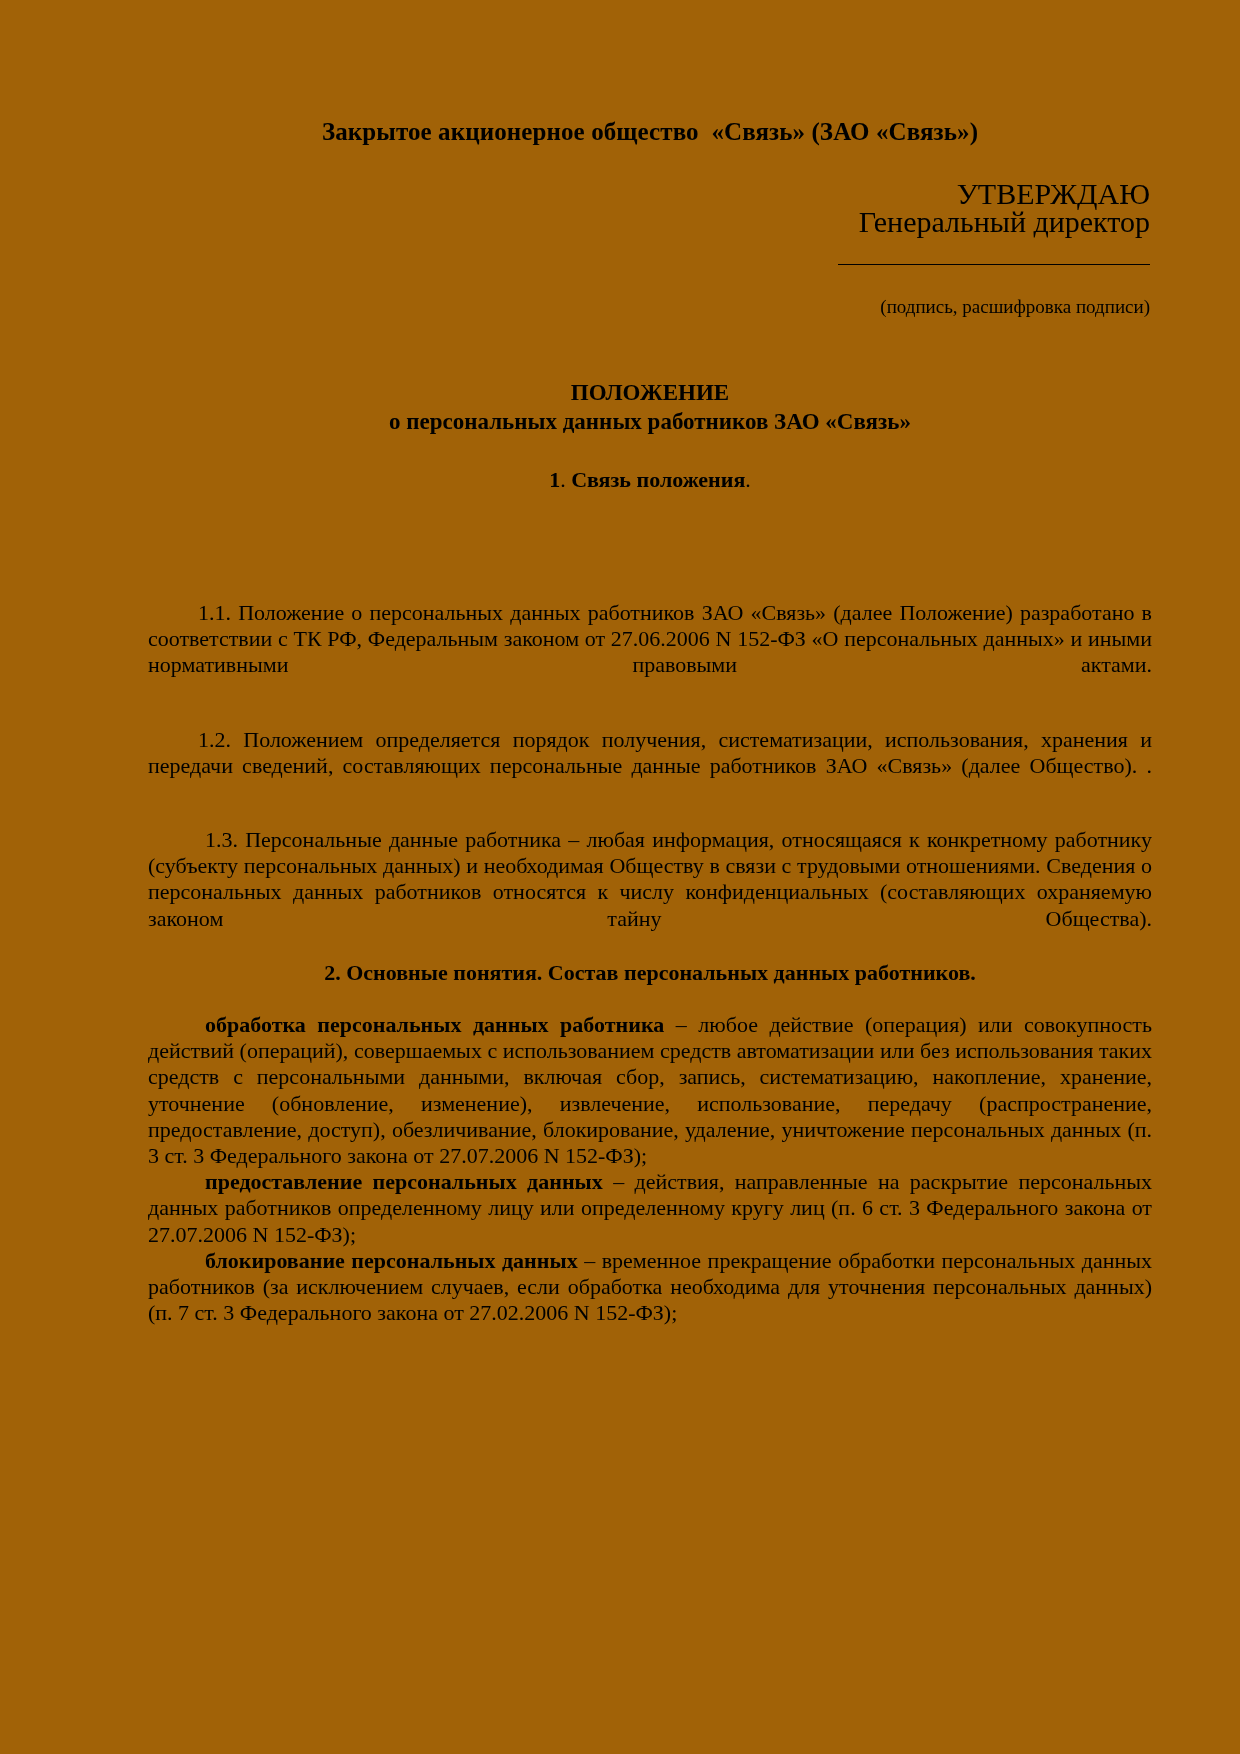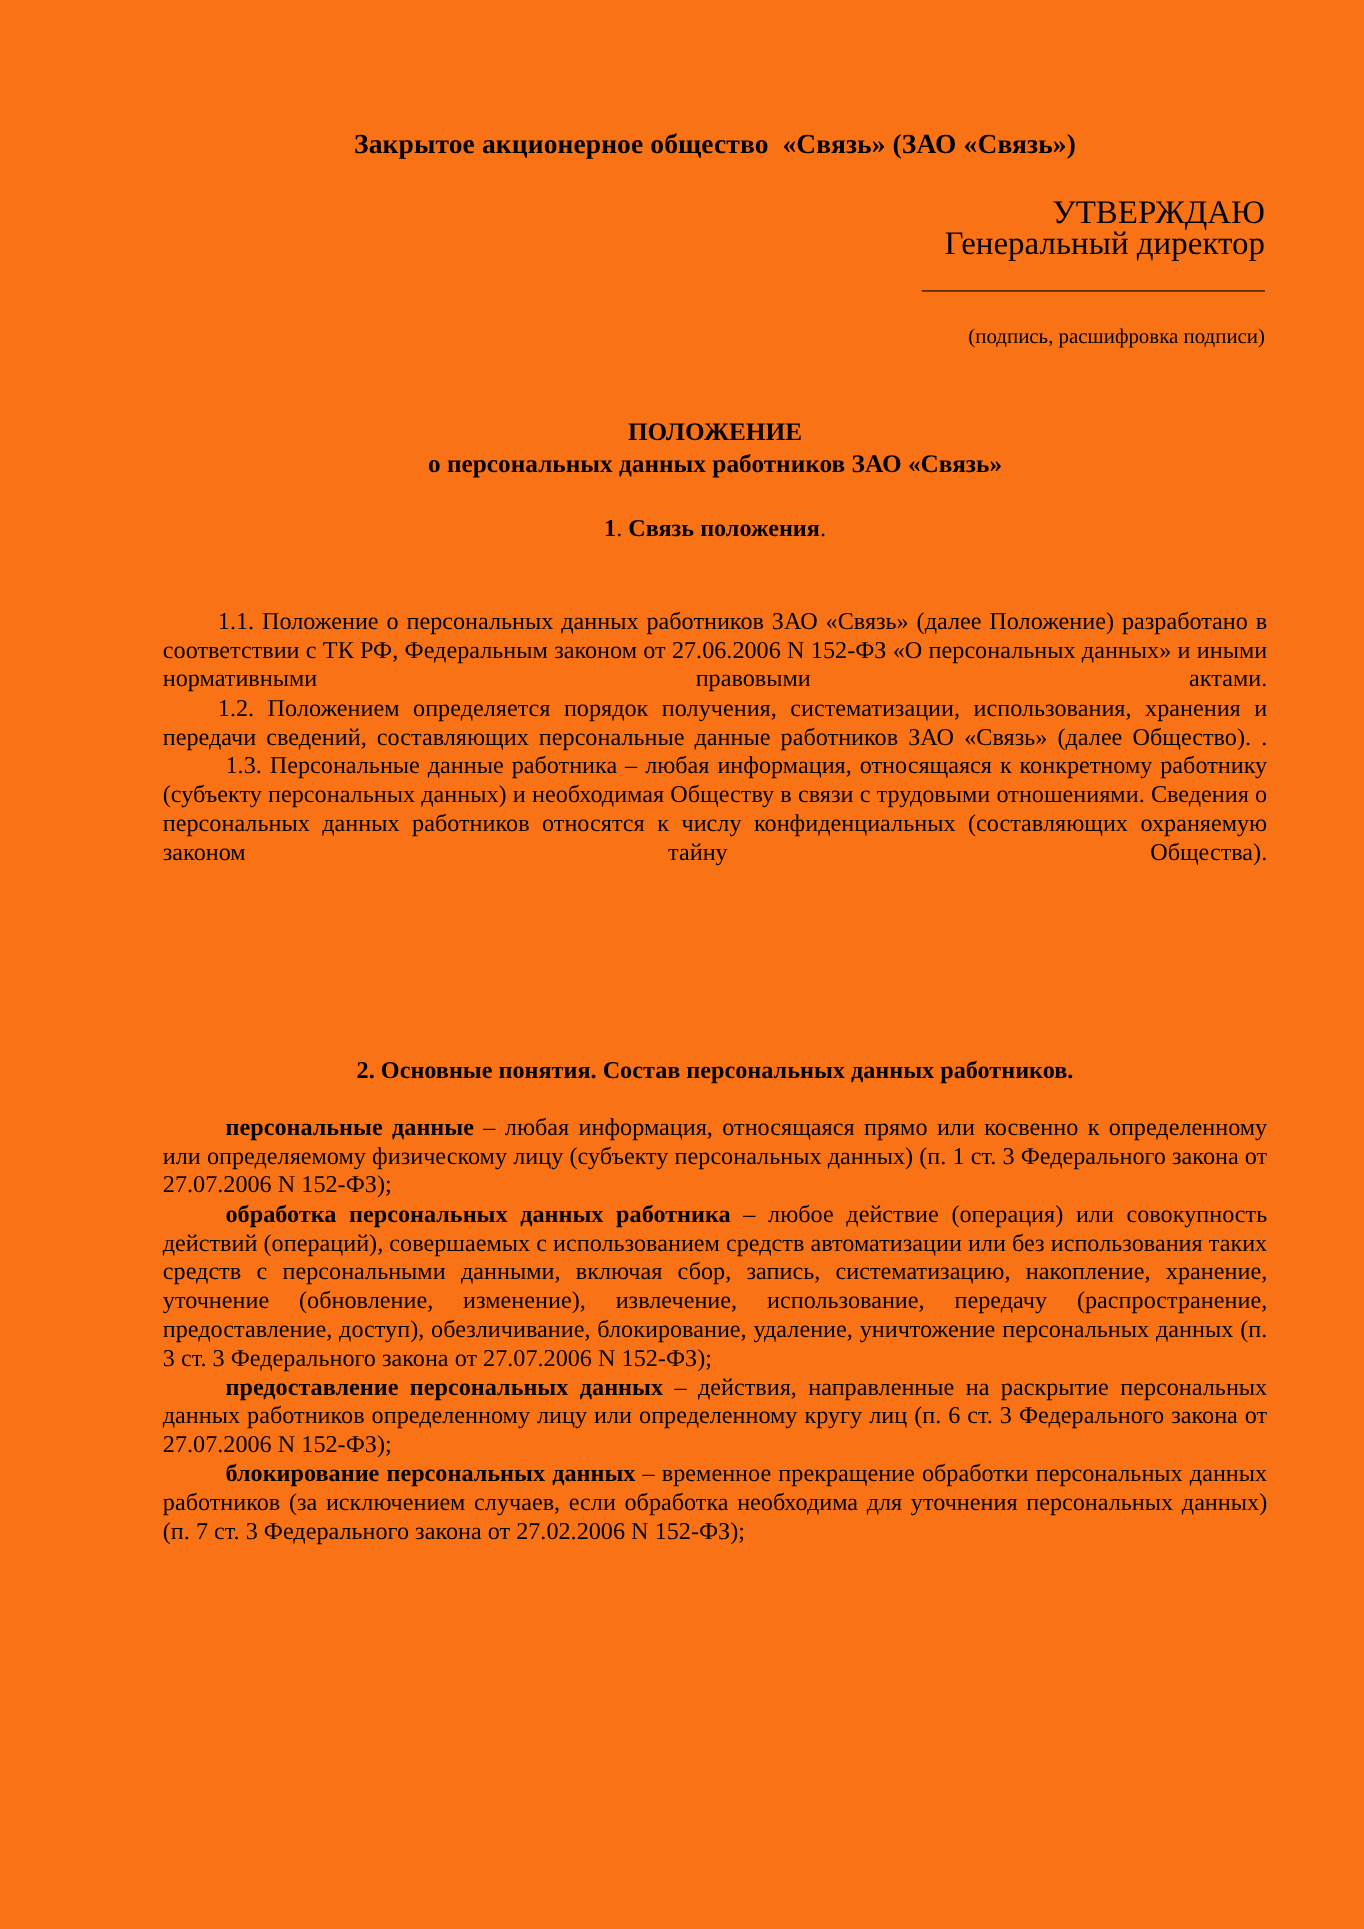--- a/index.html
+++ b/index.html
@@ -13,21 +13,21 @@
     overflow: hidden;
     position: relative;
     color: #000000;
     font-family: "Liberation Serif", "DejaVu Serif", serif;
   }
   .page {
     position: absolute;
     left: 0; top: 0;
     width: 1240px;
     height: 1754px;
-    background: #f97316;
+    background: #a16207;
   }
   .org-title {
     position: absolute;
     top: 118px;
     left: 0;
     width: 1300px;
     text-align: center;
     font-size: 25px;
     font-weight: bold;
     letter-spacing: 0.1px;
@@ -83,21 +83,21 @@
     width: 1004px;
     font-size: 22px;
     line-height: 26.2px;
     text-align: justify;
   }
   .body-block p {
     margin: 0;
     text-indent: 50px;
   }
   .body-block p.ind-l { text-indent: 57px; }
-  .body-block p.last-justify { text-align-last: justify; }
+  .body-block p.last-justify { text-align-last: justify; margin-top: 48px; }
   .sec1-body { top: 552px; }
   .sec2-body { top: 1012px; }
   .term { font-weight: bold; }
 </style>
 </head>
 <body>
 
 <div class="page">
 
   <div class="org-title">Закрытое акционерное общество  «Связь» (ЗАО «Связь»)</div>
@@ -118,19 +118,18 @@
 
   <div class="body-block sec1-body">
     <p class="last-justify">1.1. Положение о персональных данных работников ЗАО «Связь» (далее Положение) разработано в соответствии с ТК РФ, Федеральным законом от 27.06.2006 N 152-ФЗ «О персональных данных» и иными нормативными правовыми актами.</p>
     <p class="last-justify">1.2. Положением определяется порядок получения, систематизации, использования, хранения и передачи сведений, составляющих персональные данные работников ЗАО «Связь» (далее Общество).                                                                     .</p>
     <p class="ind-l last-justify">1.3. Персональные данные работника – любая информация, относящаяся к конкретному работнику (субъекту персональных данных) и необходимая Обществу в связи с трудовыми отношениями. Сведения о персональных данных работников относятся к числу конфиденциальных (составляющих охраняемую законом тайну Общества).</p>
   </div>
 
   <div class="section-heading sec2-heading">2. Основные понятия. Состав персональных данных работников.</div>
 
   <div class="body-block sec2-body">
-    <p class="ind-l"><span class="term">персональные данные</span><span> – любая информация, относящаяся прямо или косвенно к определенному или определяемому физическому лицу (субъекту персональных данных) (п. 1 ст. 3 Федерального закона от 27.07.2006 N 152-ФЗ);</span></p>
     <p class="ind-l"><span class="term">обработка персональных данных работника</span><span> – любое действие (операция) или совокупность действий (операций), совершаемых с использованием средств автоматизации или без использования таких средств с персональными данными, включая сбор, запись, систематизацию, накопление, хранение, уточнение (обновление, изменение), извлечение, использование, передачу (распространение, предоставление, доступ), обезличивание, блокирование, удаление, уничтожение персональных данных (п. 3 ст. 3 Федерального закона от 27.07.2006 N 152-ФЗ);</span></p>
     <p class="ind-l"><span class="term">предоставление персональных данных</span><span> – действия, направленные на раскрытие персональных данных работников определенному лицу или определенному кругу лиц (п. 6 ст. 3 Федерального закона от 27.07.2006 N 152-ФЗ);</span></p>
     <p class="ind-l"><span class="term">блокирование персональных данных</span><span> – временное прекращение обработки персональных данных работников (за исключением случаев, если обработка необходима для уточнения персональных данных) (п. 7 ст. 3 Федерального закона от 27.02.2006 N 152-ФЗ);</span></p>
   </div>
 
 </div>
 
 </body></html>

